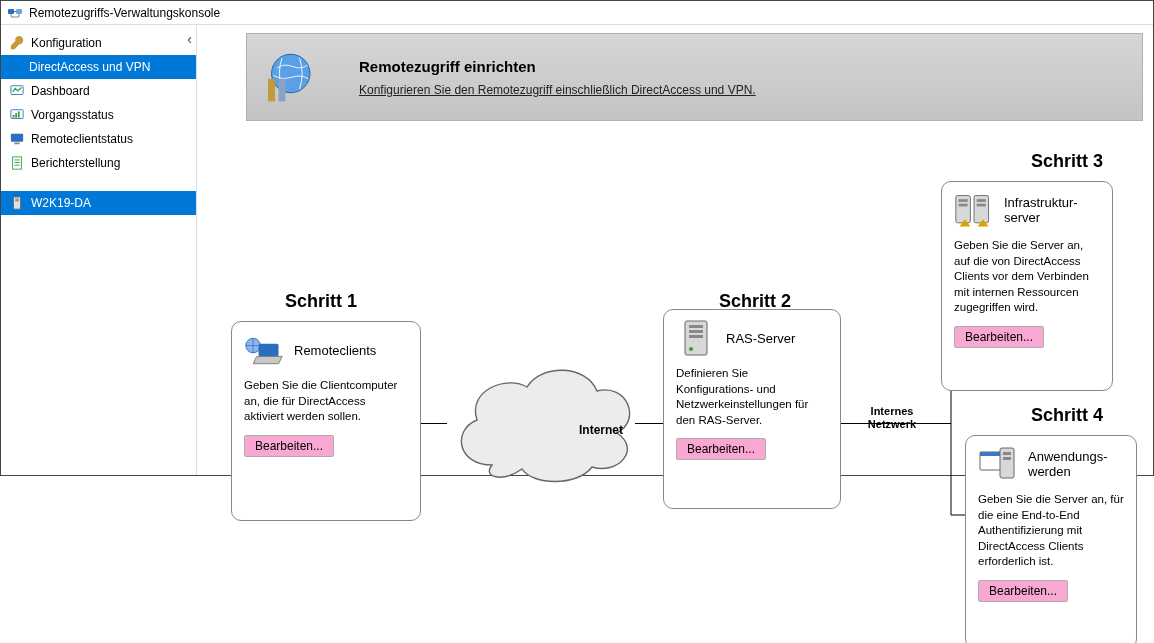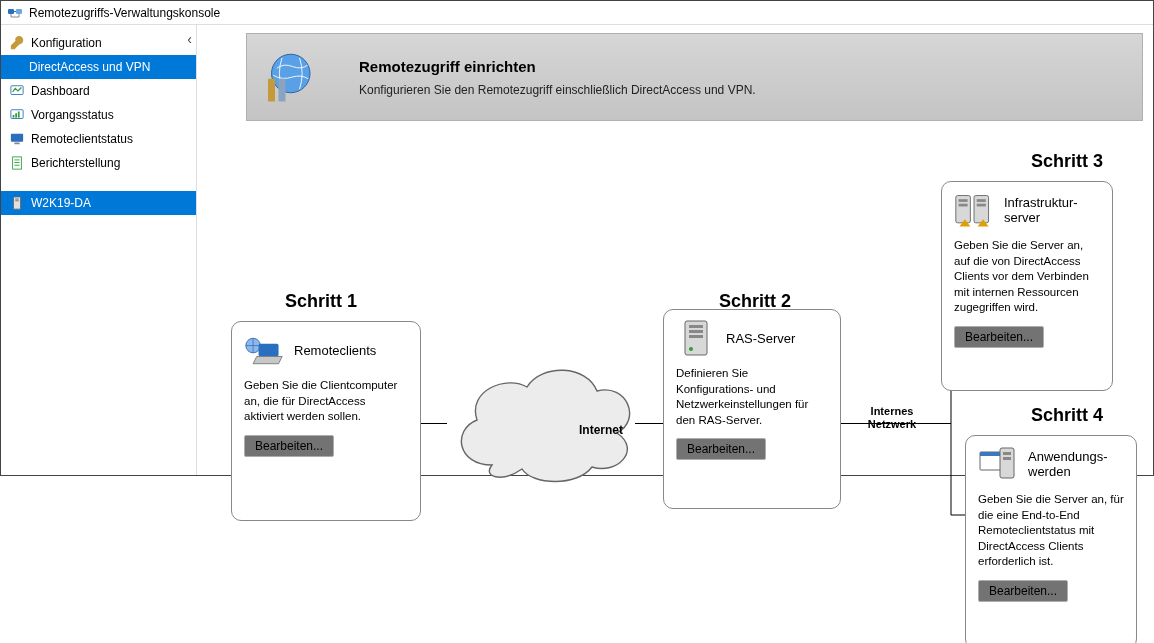--- a/index.html
+++ b/index.html
@@ -102,20 +102,21 @@
   }
   .header-text h2 {
     margin: 0 0 8px 0;
     font-size: 15px;
     font-weight: 600;
   }
   .header-text p {
     margin: 0;
     font-size: 12px;
     color: #222;
+    text-decoration: underline;
   }
 
   .diagram {
     position: absolute;
     left: 10px; right: 10px; top: 100px; bottom: 6px;
   }
   .step-title {
     position: absolute;
     font-size: 18px;
     font-weight: 700;
@@ -147,21 +148,21 @@
   }
   .card p {
     margin: 4px 0 10px;
     font-size: 11.5px;
     line-height: 1.35;
   }
   .btn {
     font-family: inherit;
     font-size: 12px;
     padding: 3px 2px;
-    background: #737373;
+    background: #f9a8d4;
     border: 1px solid #adadad;
     border-radius: 2px;
     cursor: pointer;
     min-width: 90px;
   }
 
   
   .hline {
     position: absolute;
     height: 0;
@@ -381,20 +382,20 @@
                 <rect x="2" y="6" width="24" height="18" rx="1" fill="#fff" stroke="#666"></rect>
                 <rect x="2" y="6" width="24" height="4" fill="#3a78c0"></rect>
                 <rect x="22" y="2" width="14" height="30" rx="2" fill="#d8d8d8" stroke="#666"></rect>
                 <rect x="25" y="6" width="8" height="3" fill="#888"></rect>
                 <rect x="25" y="11" width="8" height="3" fill="#888"></rect>
               </svg>
             </span>
             <h3 style="white-space:pre-line;">Anwendungs-
 werden</h3>
           </div>
-          <p>Geben Sie die Server an, für die eine End-to-End Remoteclientstatus mit DirectAccess Clients erforderlich ist.</p>
+          <p>Geben Sie die Server an, für die eine End-to-End Authentifizierung mit DirectAccess Clients erforderlich ist.</p>
           <button class="btn">Bearbeiten...</button>
         </div>
 
       </div>
     </div>
   </div>
 </div>
 
 </body></html>

